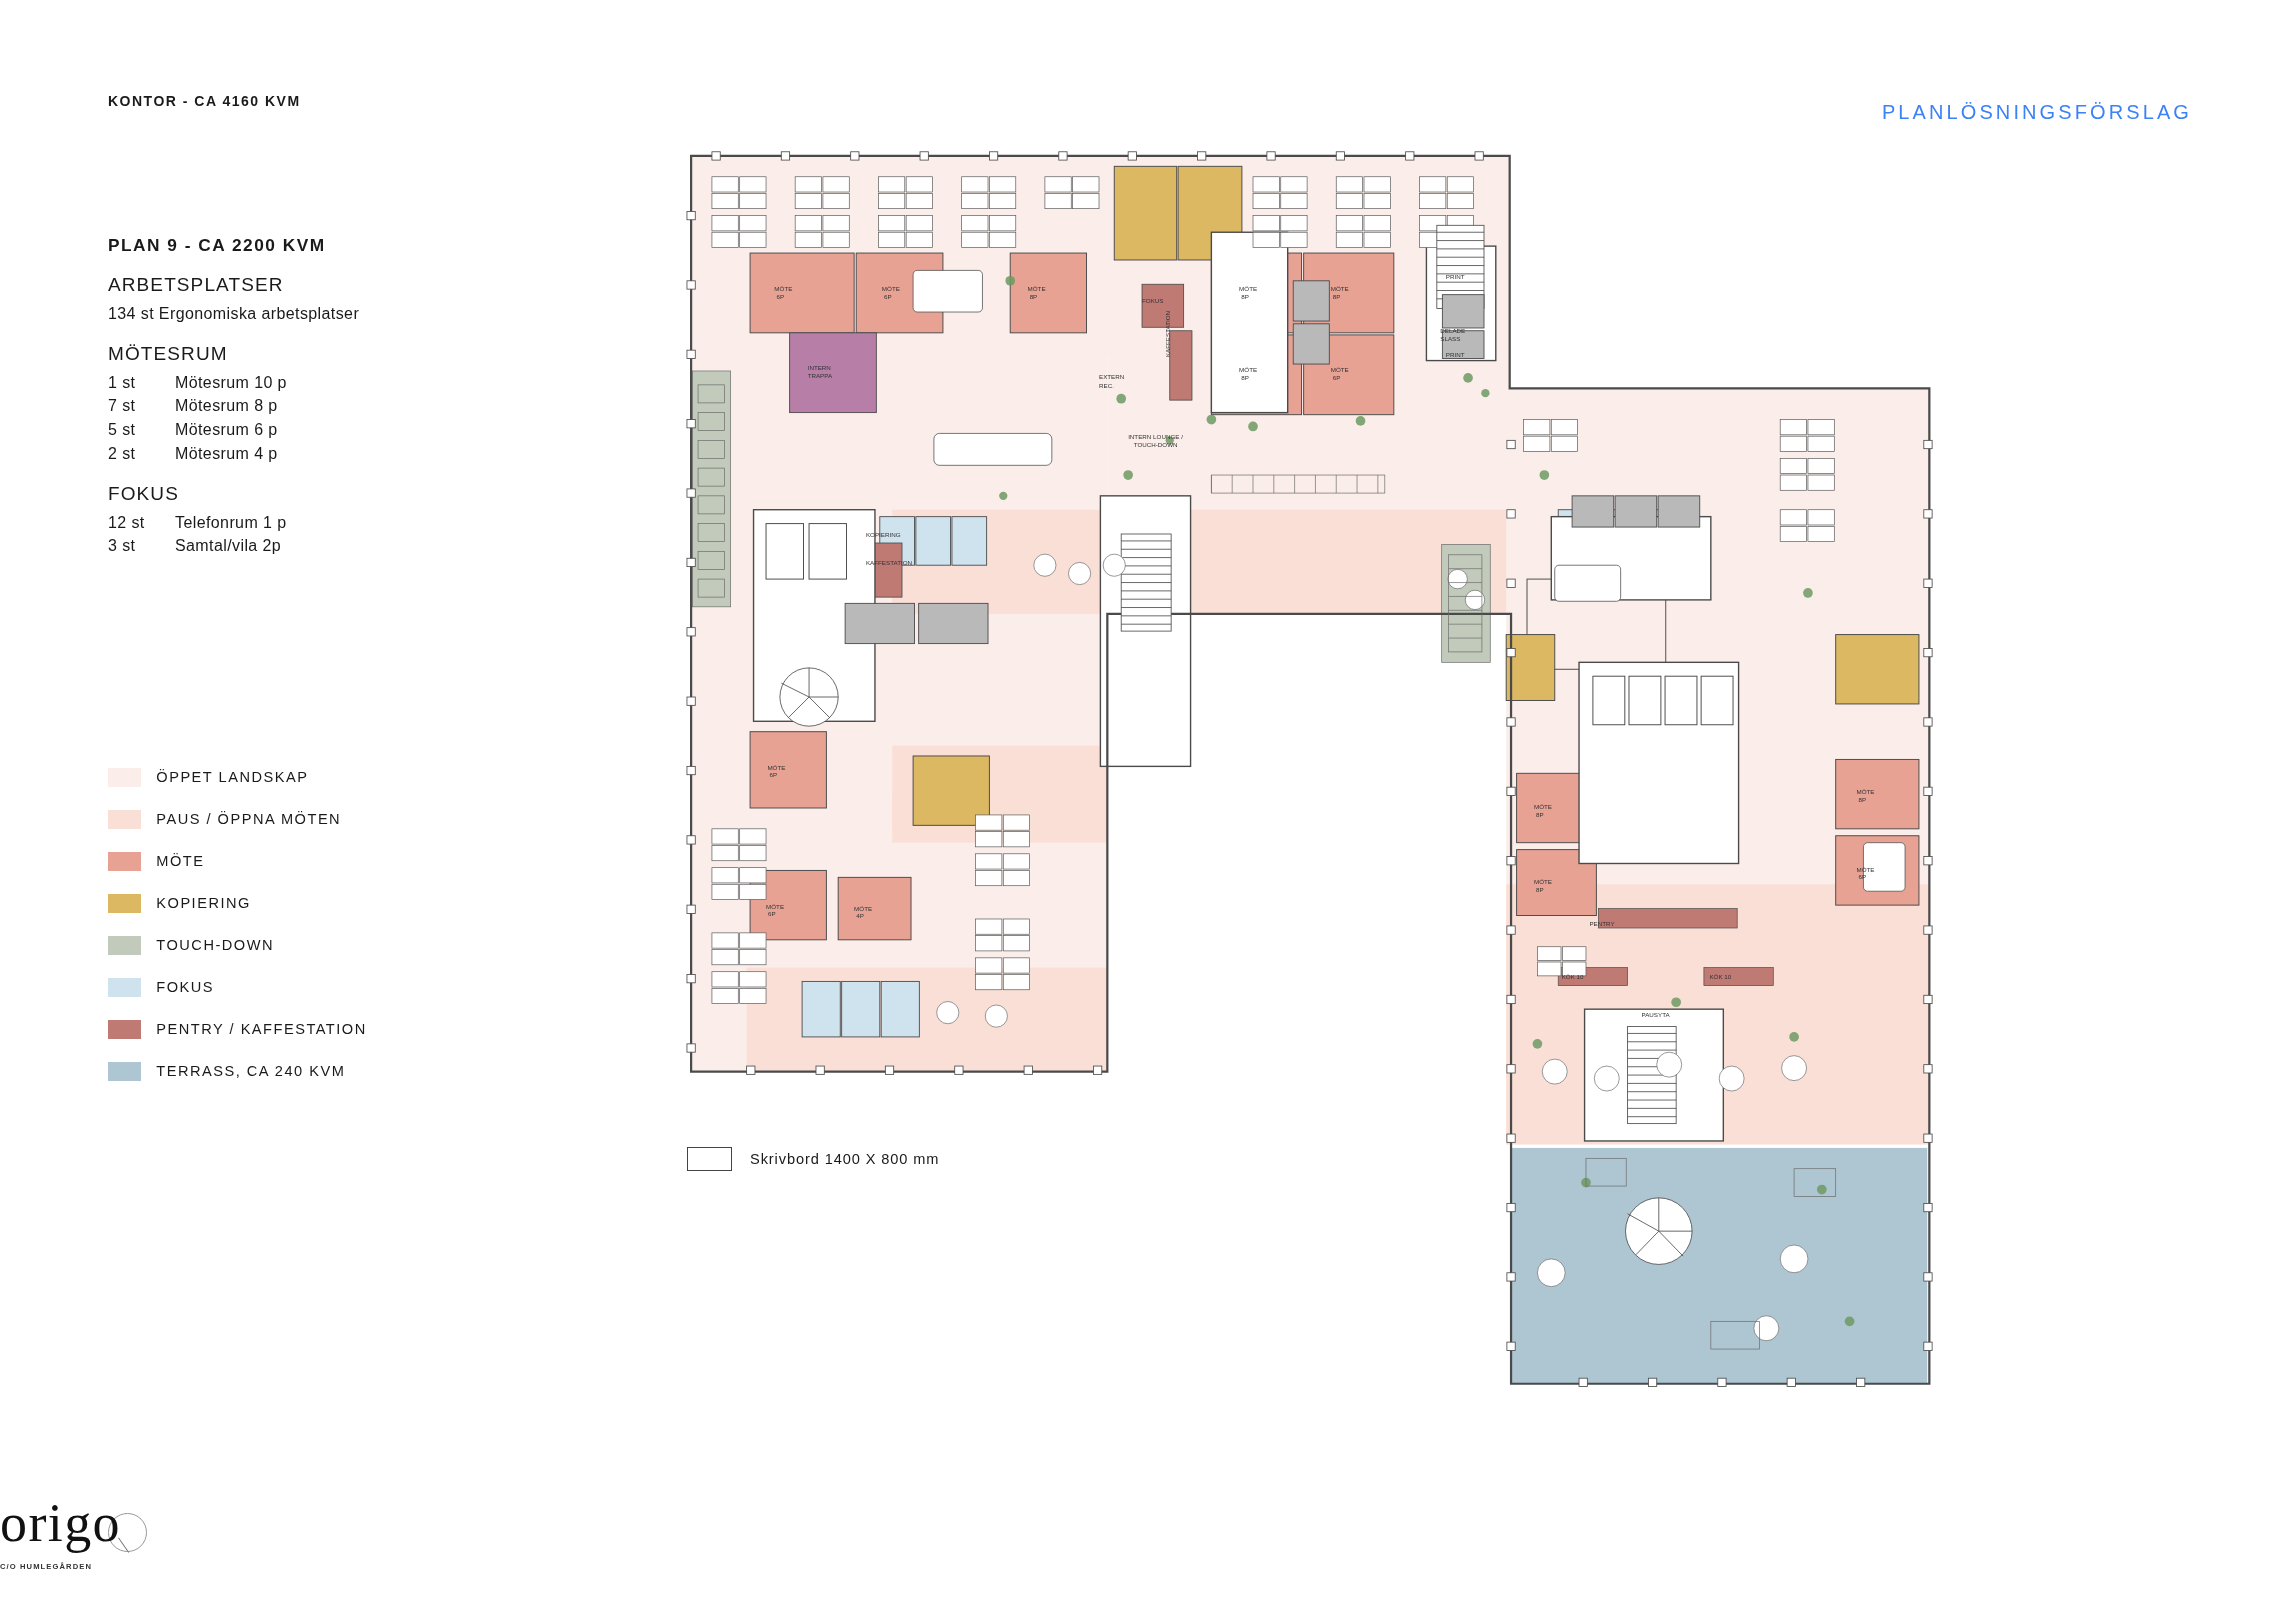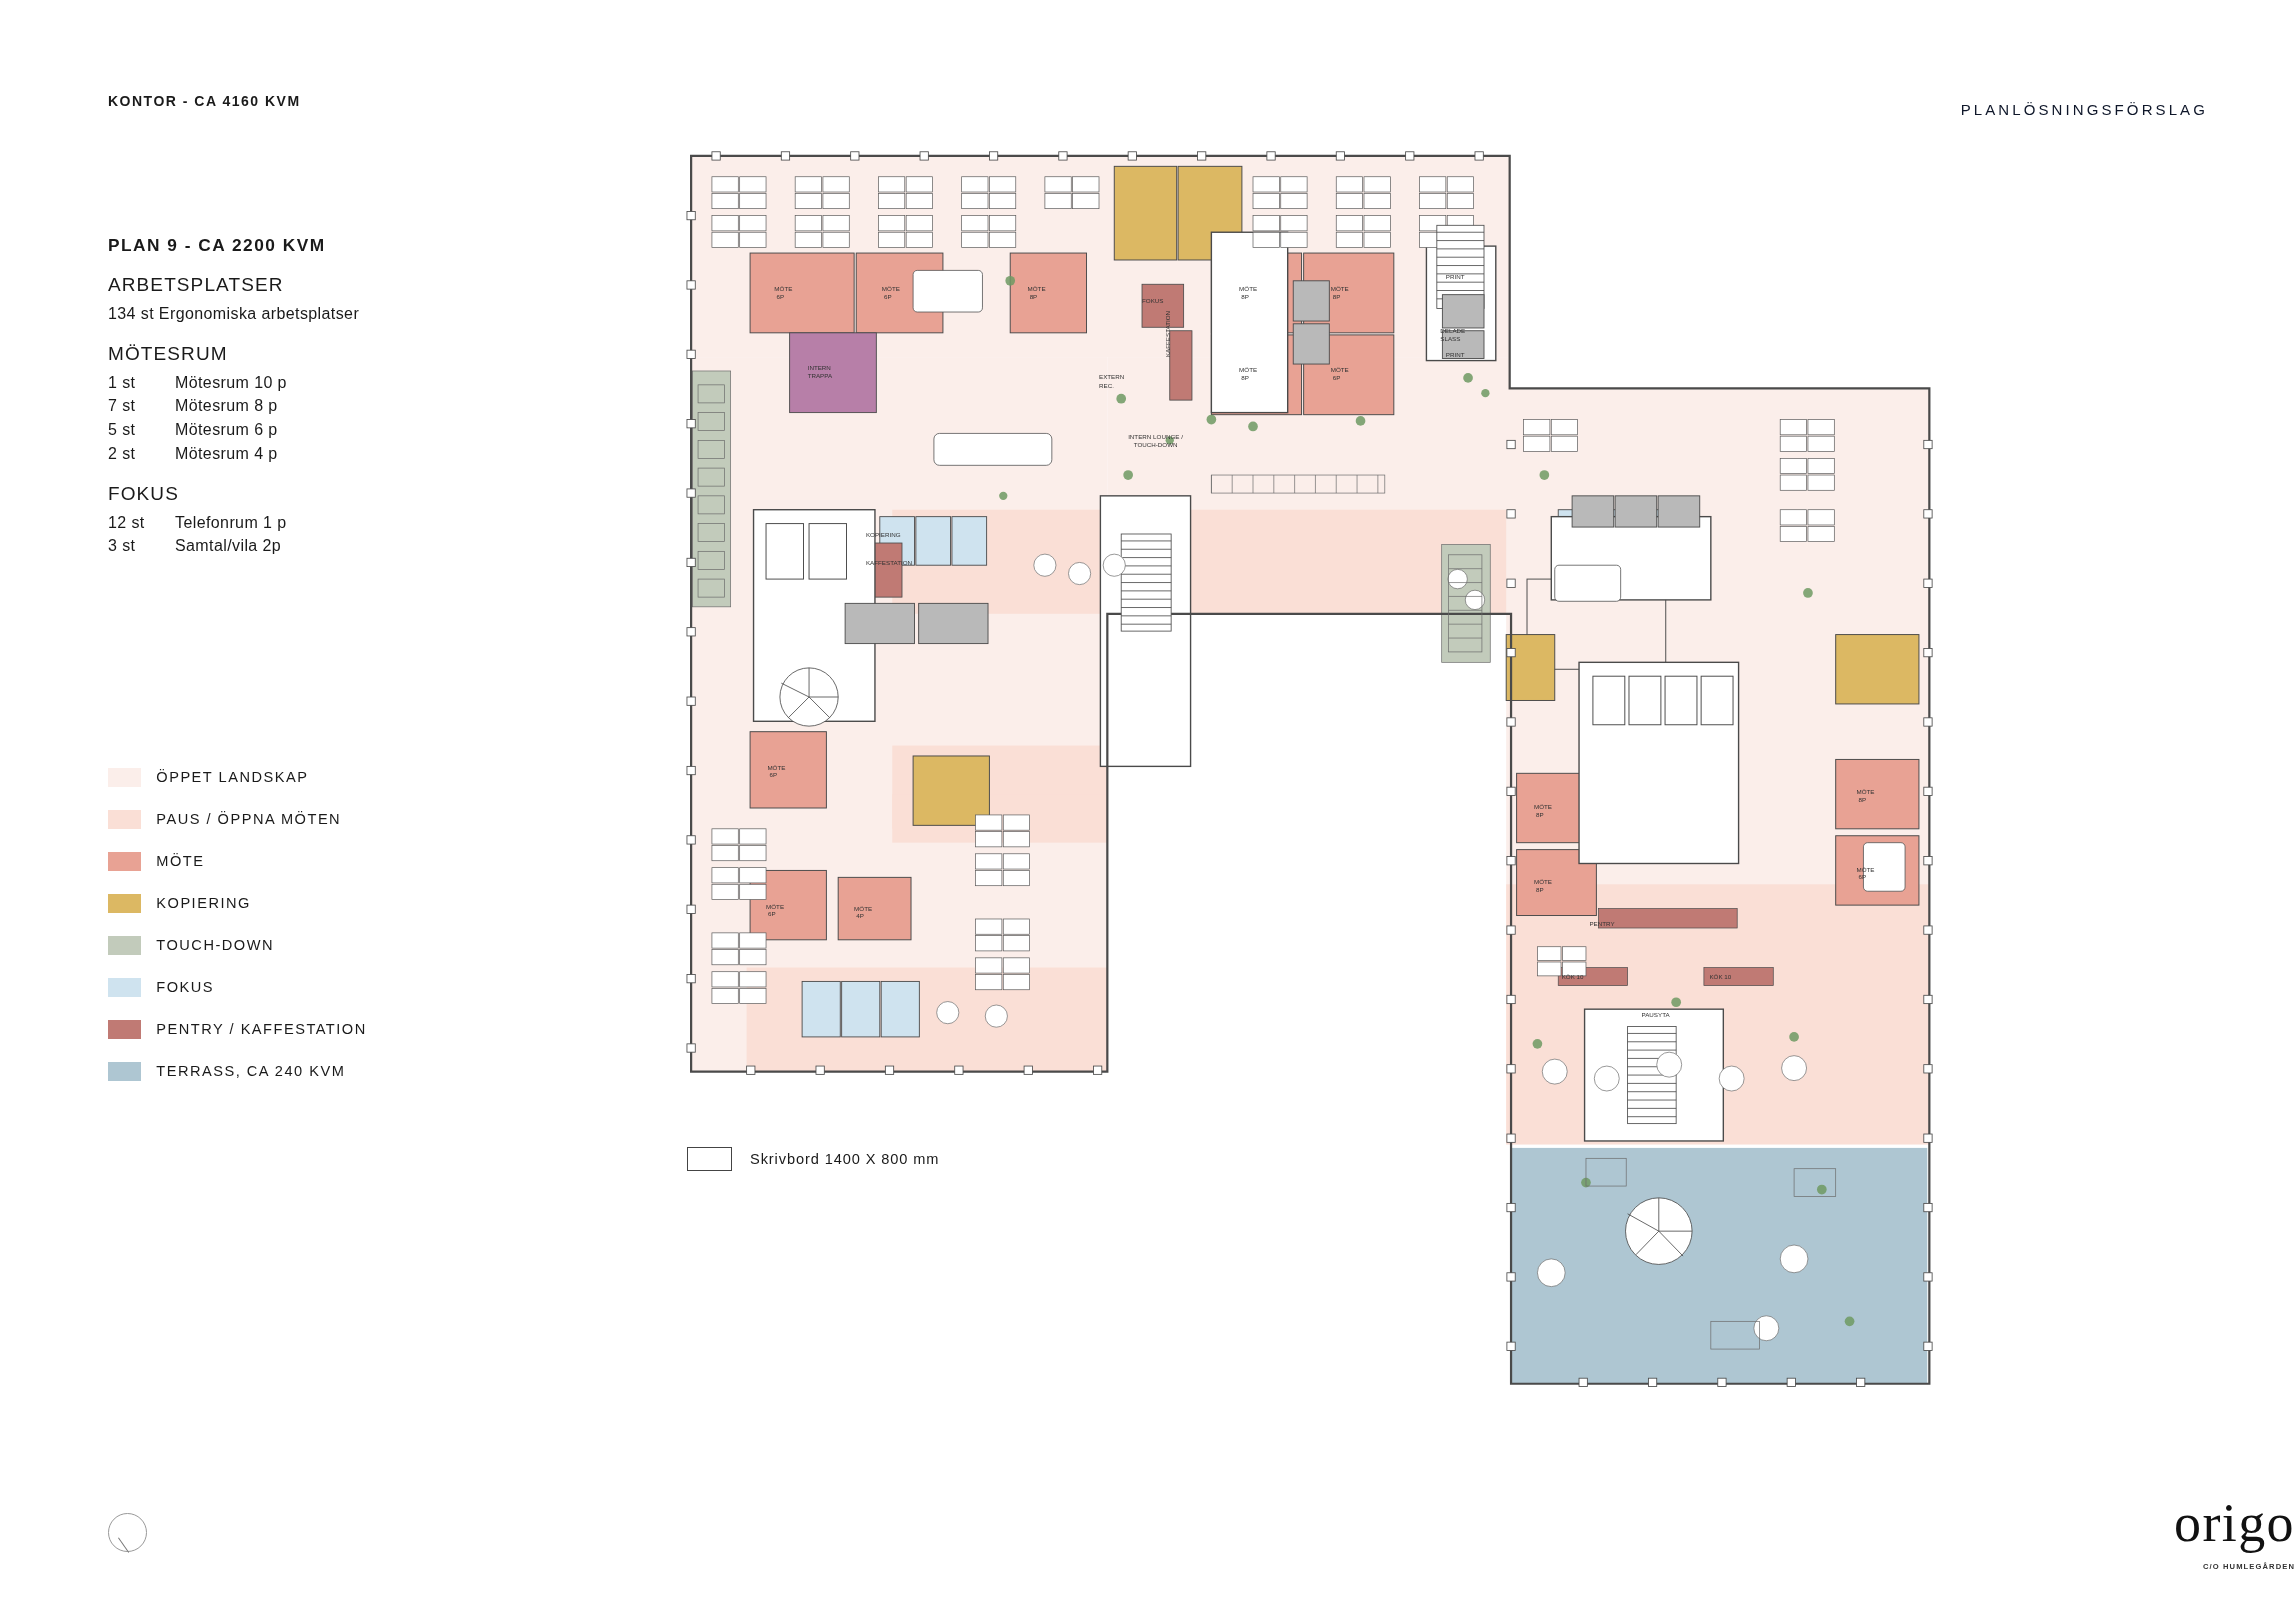--- a/index.html
+++ b/index.html
@@ -20,25 +20,25 @@
   .doc-title {
     position: absolute;
     left: 108px;
     top: 93px;
     font-size: 14px;
     font-weight: bold;
     letter-spacing: 1.5px;
   }
   .doc-subtitle {
     position: absolute;
-    right: 87px;
+    right: 103px;
     top: 101px;
-    font-size: 15px;
+    font-size: 20px;
     letter-spacing: 3.1px;
-    color: #0f172a;
+    color: #3b82f6;
   }
 
   
   .info-col {
     position: absolute;
     left: 108px;
     top: 235px;
     width: 444px;
   }
   .plan-head {
@@ -110,21 +110,21 @@
     font-size: 14.6px;
     letter-spacing: 0.9px;
   }
 
   
   .logo-wrap {
     position: absolute;
     left: 0;
     right: 0;
     top: 1492px;
-    text-align: right;
+    text-align: left;
   }
   .logo-text {
     font-family: "Liberation Serif", serif;
     font-size: 54px;
     letter-spacing: 1.4px;
     color: #111;
   }
   .logo-sub {
     font-size: 7.6px;
     letter-spacing: 1.1px;

